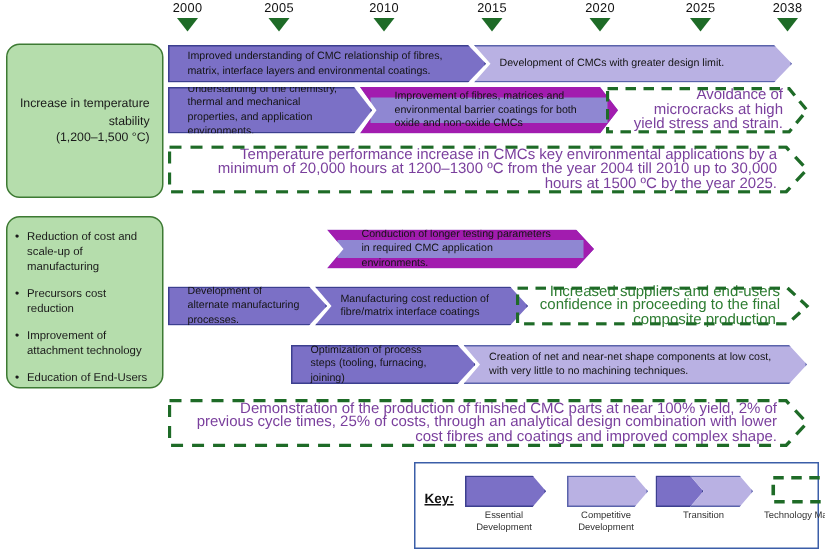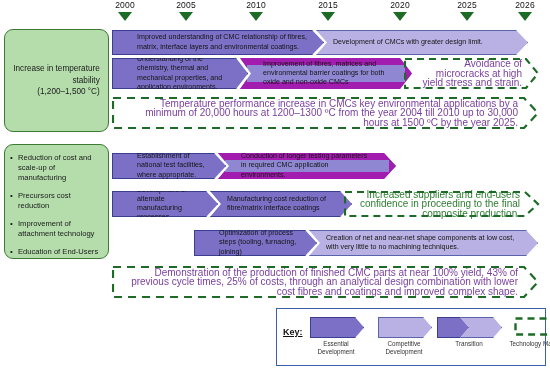--- a/index.html
+++ b/index.html
@@ -32,21 +32,21 @@
   .cat-b{top:144px;width:105px;height:115px;padding:8px 5px 0 4px;}
   .cat-b ul{margin:0;padding:0;list-style:none;}
   .cat-b li{font-size:7.6px;line-height:10px;margin-bottom:8px;padding-left:9px;position:relative;}
   .cat-b li:before{content:"\2022";position:absolute;left:1px;top:-0.5px;font-size:8px;}
 
   
   .arrow{
     position:absolute;box-sizing:border-box;
     display:flex;align-items:center;
     font-size:7.1px;line-height:9.2px;
-    padding-left:24px;padding-right:16px;
+    padding-left:12px;padding-right:16px;
     color:#141414;
   }
   .arrow span{display:block;}
   .a-dark{background:#7b70c6;border:1px solid #3c3f8f;
     clip-path:polygon(0 0, calc(100% - 12px) 0, 100% 50%, calc(100% - 12px) 100%, 0 100%);}
   .a-light{background:#b9b1e3;border:1px solid #5a63ab;
     clip-path:polygon(0 0, calc(100% - 12px) 0, 100% 50%, calc(100% - 12px) 100%, 0 100%);}
   .a-mid{background:#8f87d2;border:7px solid #a21caf;
     clip-path:polygon(0 0, calc(100% - 12px) 0, 100% 50%, calc(100% - 12px) 100%, 0 100%);}
   
@@ -106,21 +106,21 @@
     </div>
     <div class="tl-mark" style="left:380px;">
       <div class="tl-year">2020</div>
       <div class="tl-tri"></div>
     </div>
     <div class="tl-mark" style="left:447px;">
       <div class="tl-year">2025</div>
       <div class="tl-tri"></div>
     </div>
     <div class="tl-mark" style="left:505px;">
-      <div class="tl-year">2026</div>
+      <div class="tl-year">2038</div>
       <div class="tl-tri"></div>
     </div>
   </div>
 
   <div class="cat cat-a">
     <div class="cat-a-txt">
       <span>Increase in temperature</span><br>
       <span>stability</span><br>
       <span>(1,200–1,500 °C)</span>
     </div>
@@ -155,23 +155,20 @@
     <span class="txt-purple">Avoidance of microcracks at high yield stress and strain.</span>
   </div>
 
   <div class="a-dash" style="left:112px;top:97px;width:428px;height:32px;padding:2px 22px 2px 14px;">
     <svg class="dashbg" viewBox="0 0 428 32" preserveAspectRatio="none">
       <polygon points="1,1 412,1 426,16 412,31 1,31" fill="none" stroke="#1e6b27" stroke-width="2.2" stroke-dasharray="8,6"></polygon>
     </svg>
     <span class="txt-purple">Temperature performance increase in CMCs key environmental applications by a minimum of 20,000 hours at 1200–1300 ºC from the year 2004 till 2010 up to 30,000 hours at 1500 ºC by the year 2025.</span>
   </div>
 
-  <div class="arrow a-dark" style="left:112px;top:153px;width:114px;height:26px;">
-    <span>Establishment of national test facilities, where appropriate.</span>
-  </div>
   <div class="arrow a-mid notch" style="left:218px;top:153px;width:178px;height:26px;">
     <span>Conduction of longer testing parameters in required CMC application environments.</span>
   </div>
 
   <div class="arrow a-dark" style="left:112px;top:191px;width:106px;height:26px;">
     <span>Development of alternate manufacturing processes.</span>
   </div>
   <div class="arrow a-dark notch" style="left:210px;top:191px;width:142px;height:26px;">
     <span>Manufacturing cost reduction of fibre/matrix interface coatings</span>
   </div>
@@ -186,21 +183,21 @@
     <span>Creation of net and near-net shape components at low cost, with very little to no machining techniques.</span>
   </div>
   <div class="arrow a-dark" style="left:194px;top:230px;width:123px;height:26px;">
     <span>Optimization of process steps (tooling, furnacing, joining)</span>
   </div>
 
   <div class="a-dash" style="left:112px;top:266px;width:428px;height:32px;padding:2px 22px 2px 14px;">
     <svg class="dashbg" viewBox="0 0 428 32" preserveAspectRatio="none">
       <polygon points="1,1 412,1 426,16 412,31 1,31" fill="none" stroke="#1e6b27" stroke-width="2.2" stroke-dasharray="8,6"></polygon>
     </svg>
-    <span class="txt-purple">Demonstration of the production of finished CMC parts at near 100% yield, 43% of previous cycle times, 25% of costs, through an analytical design combination with lower cost fibres and coatings and improved complex shape.</span>
+    <span class="txt-purple">Demonstration of the production of finished CMC parts at near 100% yield, 2% of previous cycle times, 25% of costs, through an analytical design combination with lower cost fibres and coatings and improved complex shape.</span>
   </div>
 
   <div class="legend">
     <div class="legend-title">Key:</div>
 
     <div class="lg-item" style="left:28px;width:62px;">
       <div class="lg-shape">
         <div class="lg-arrow lg-dark" style="left:5px;width:52px;"></div>
       </div>
       <div class="lg-cap">Essential Development</div>

